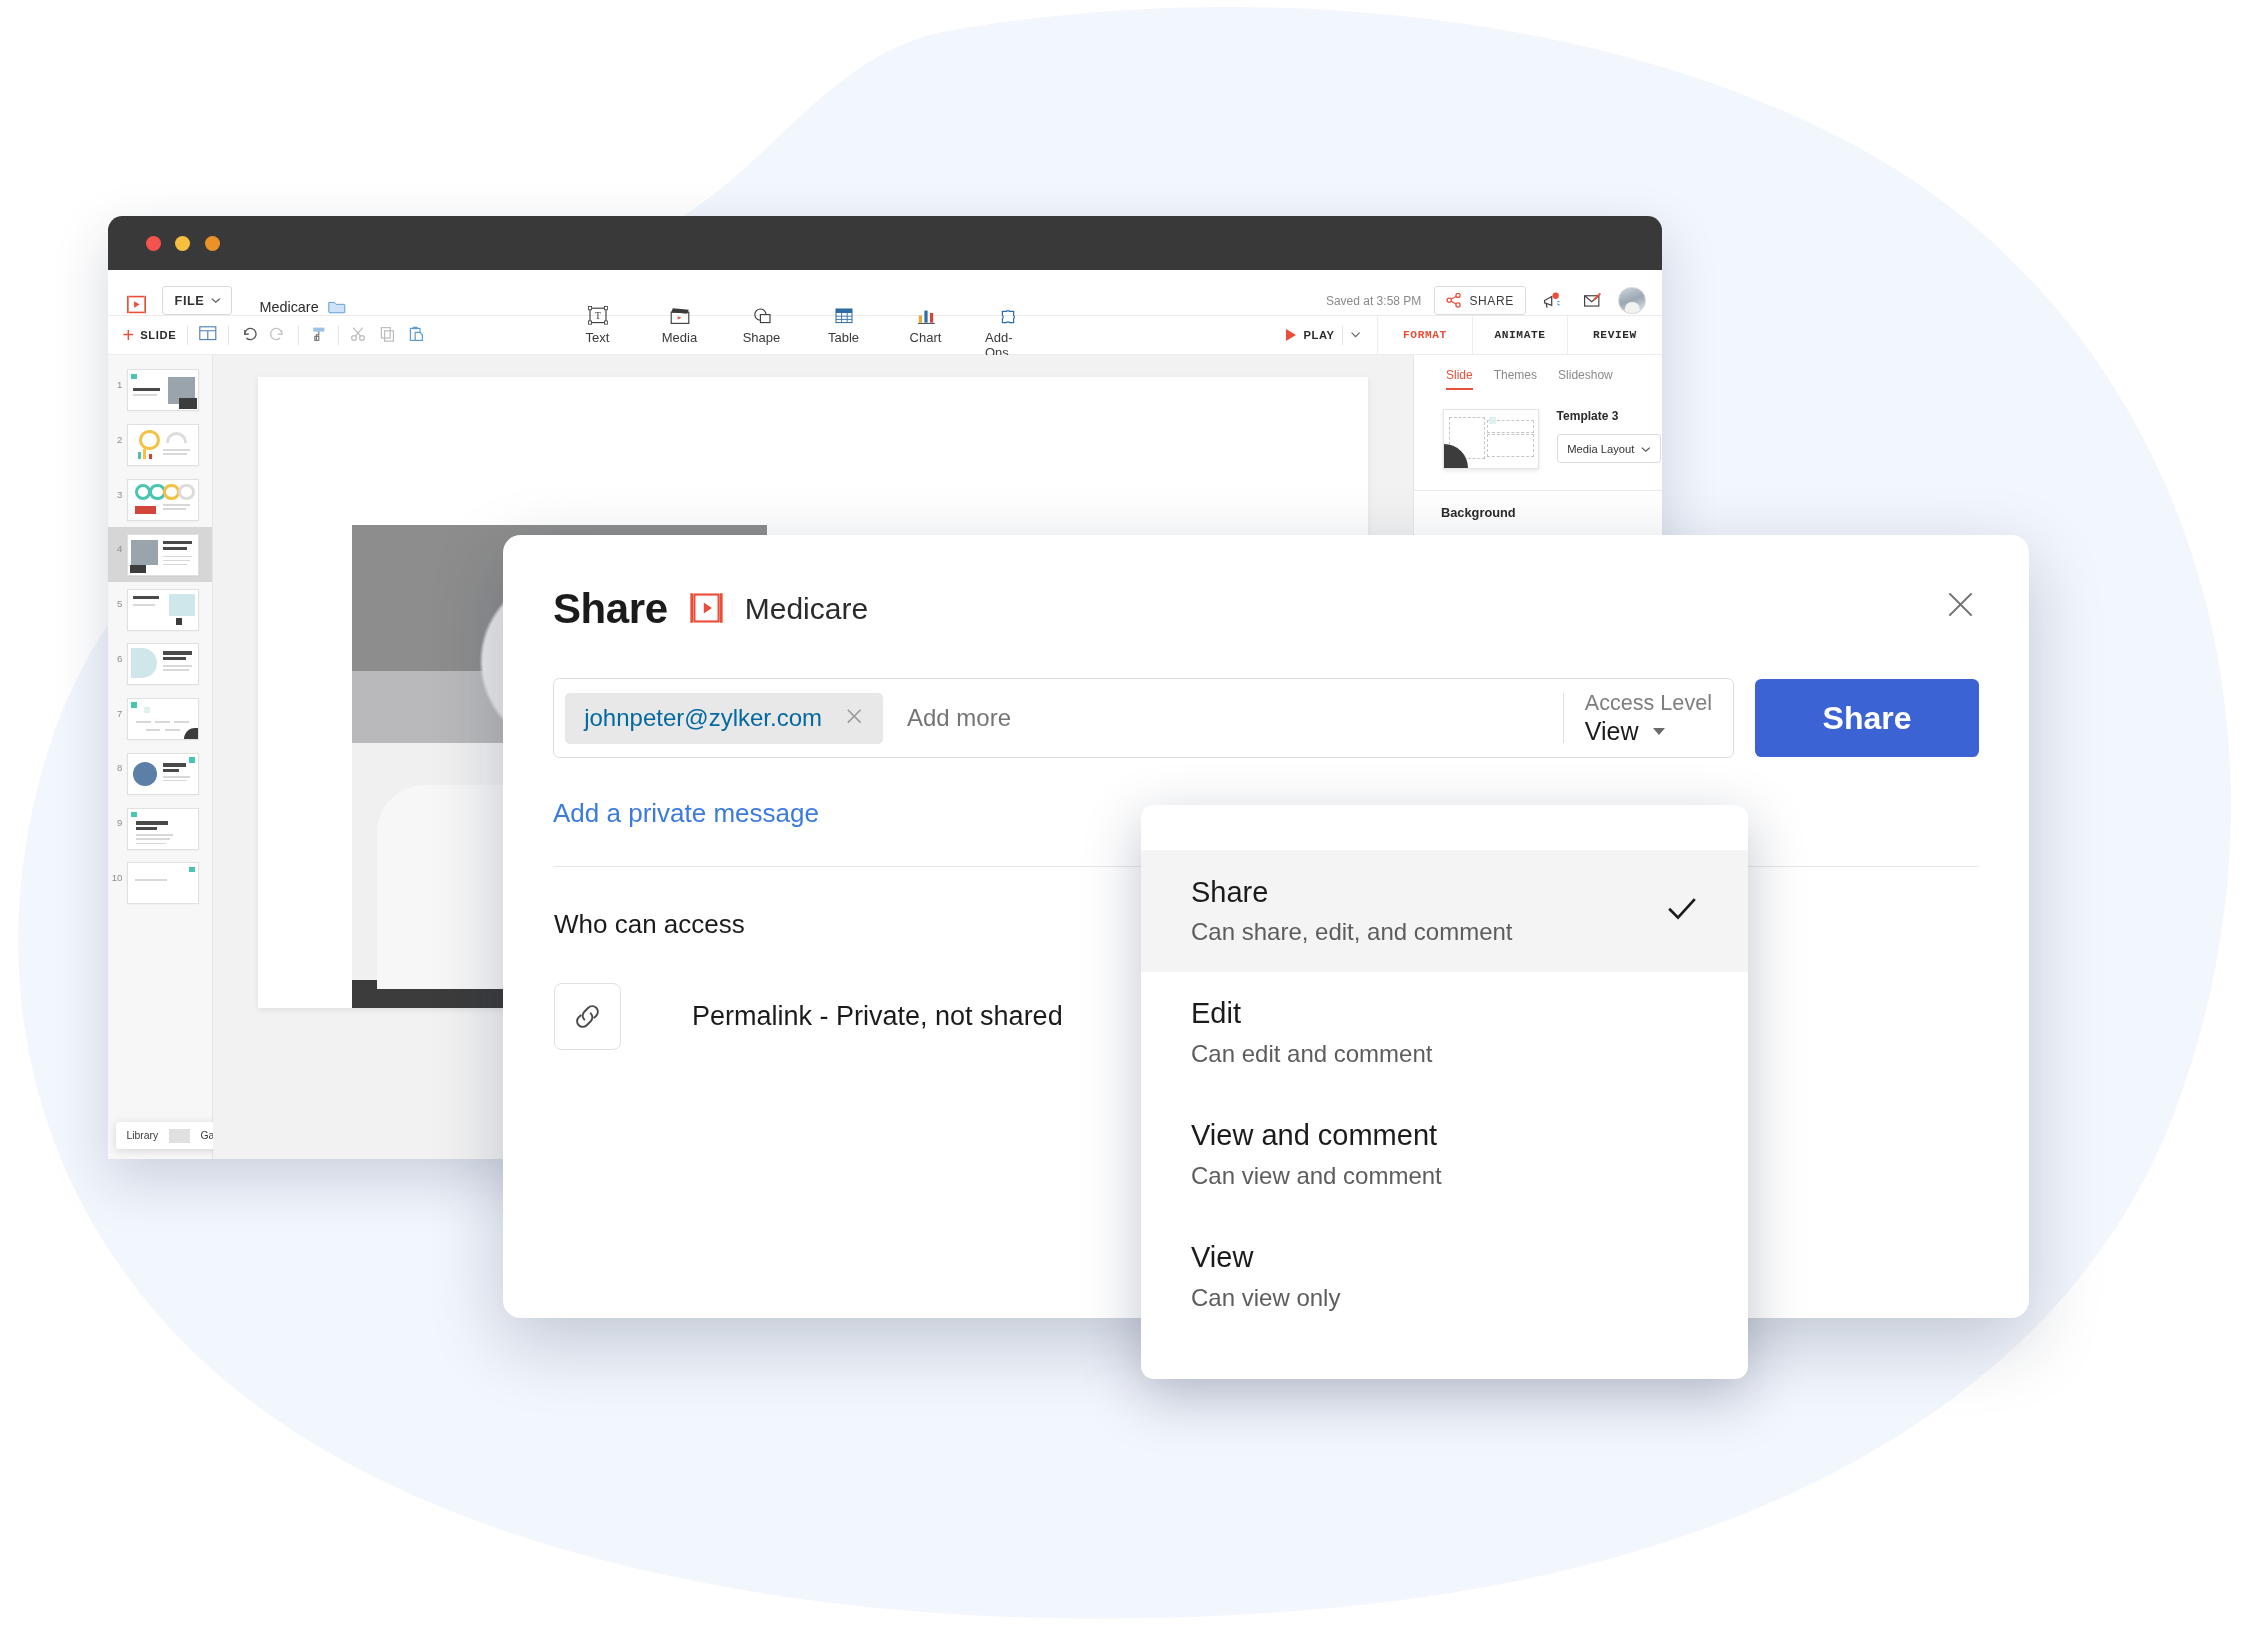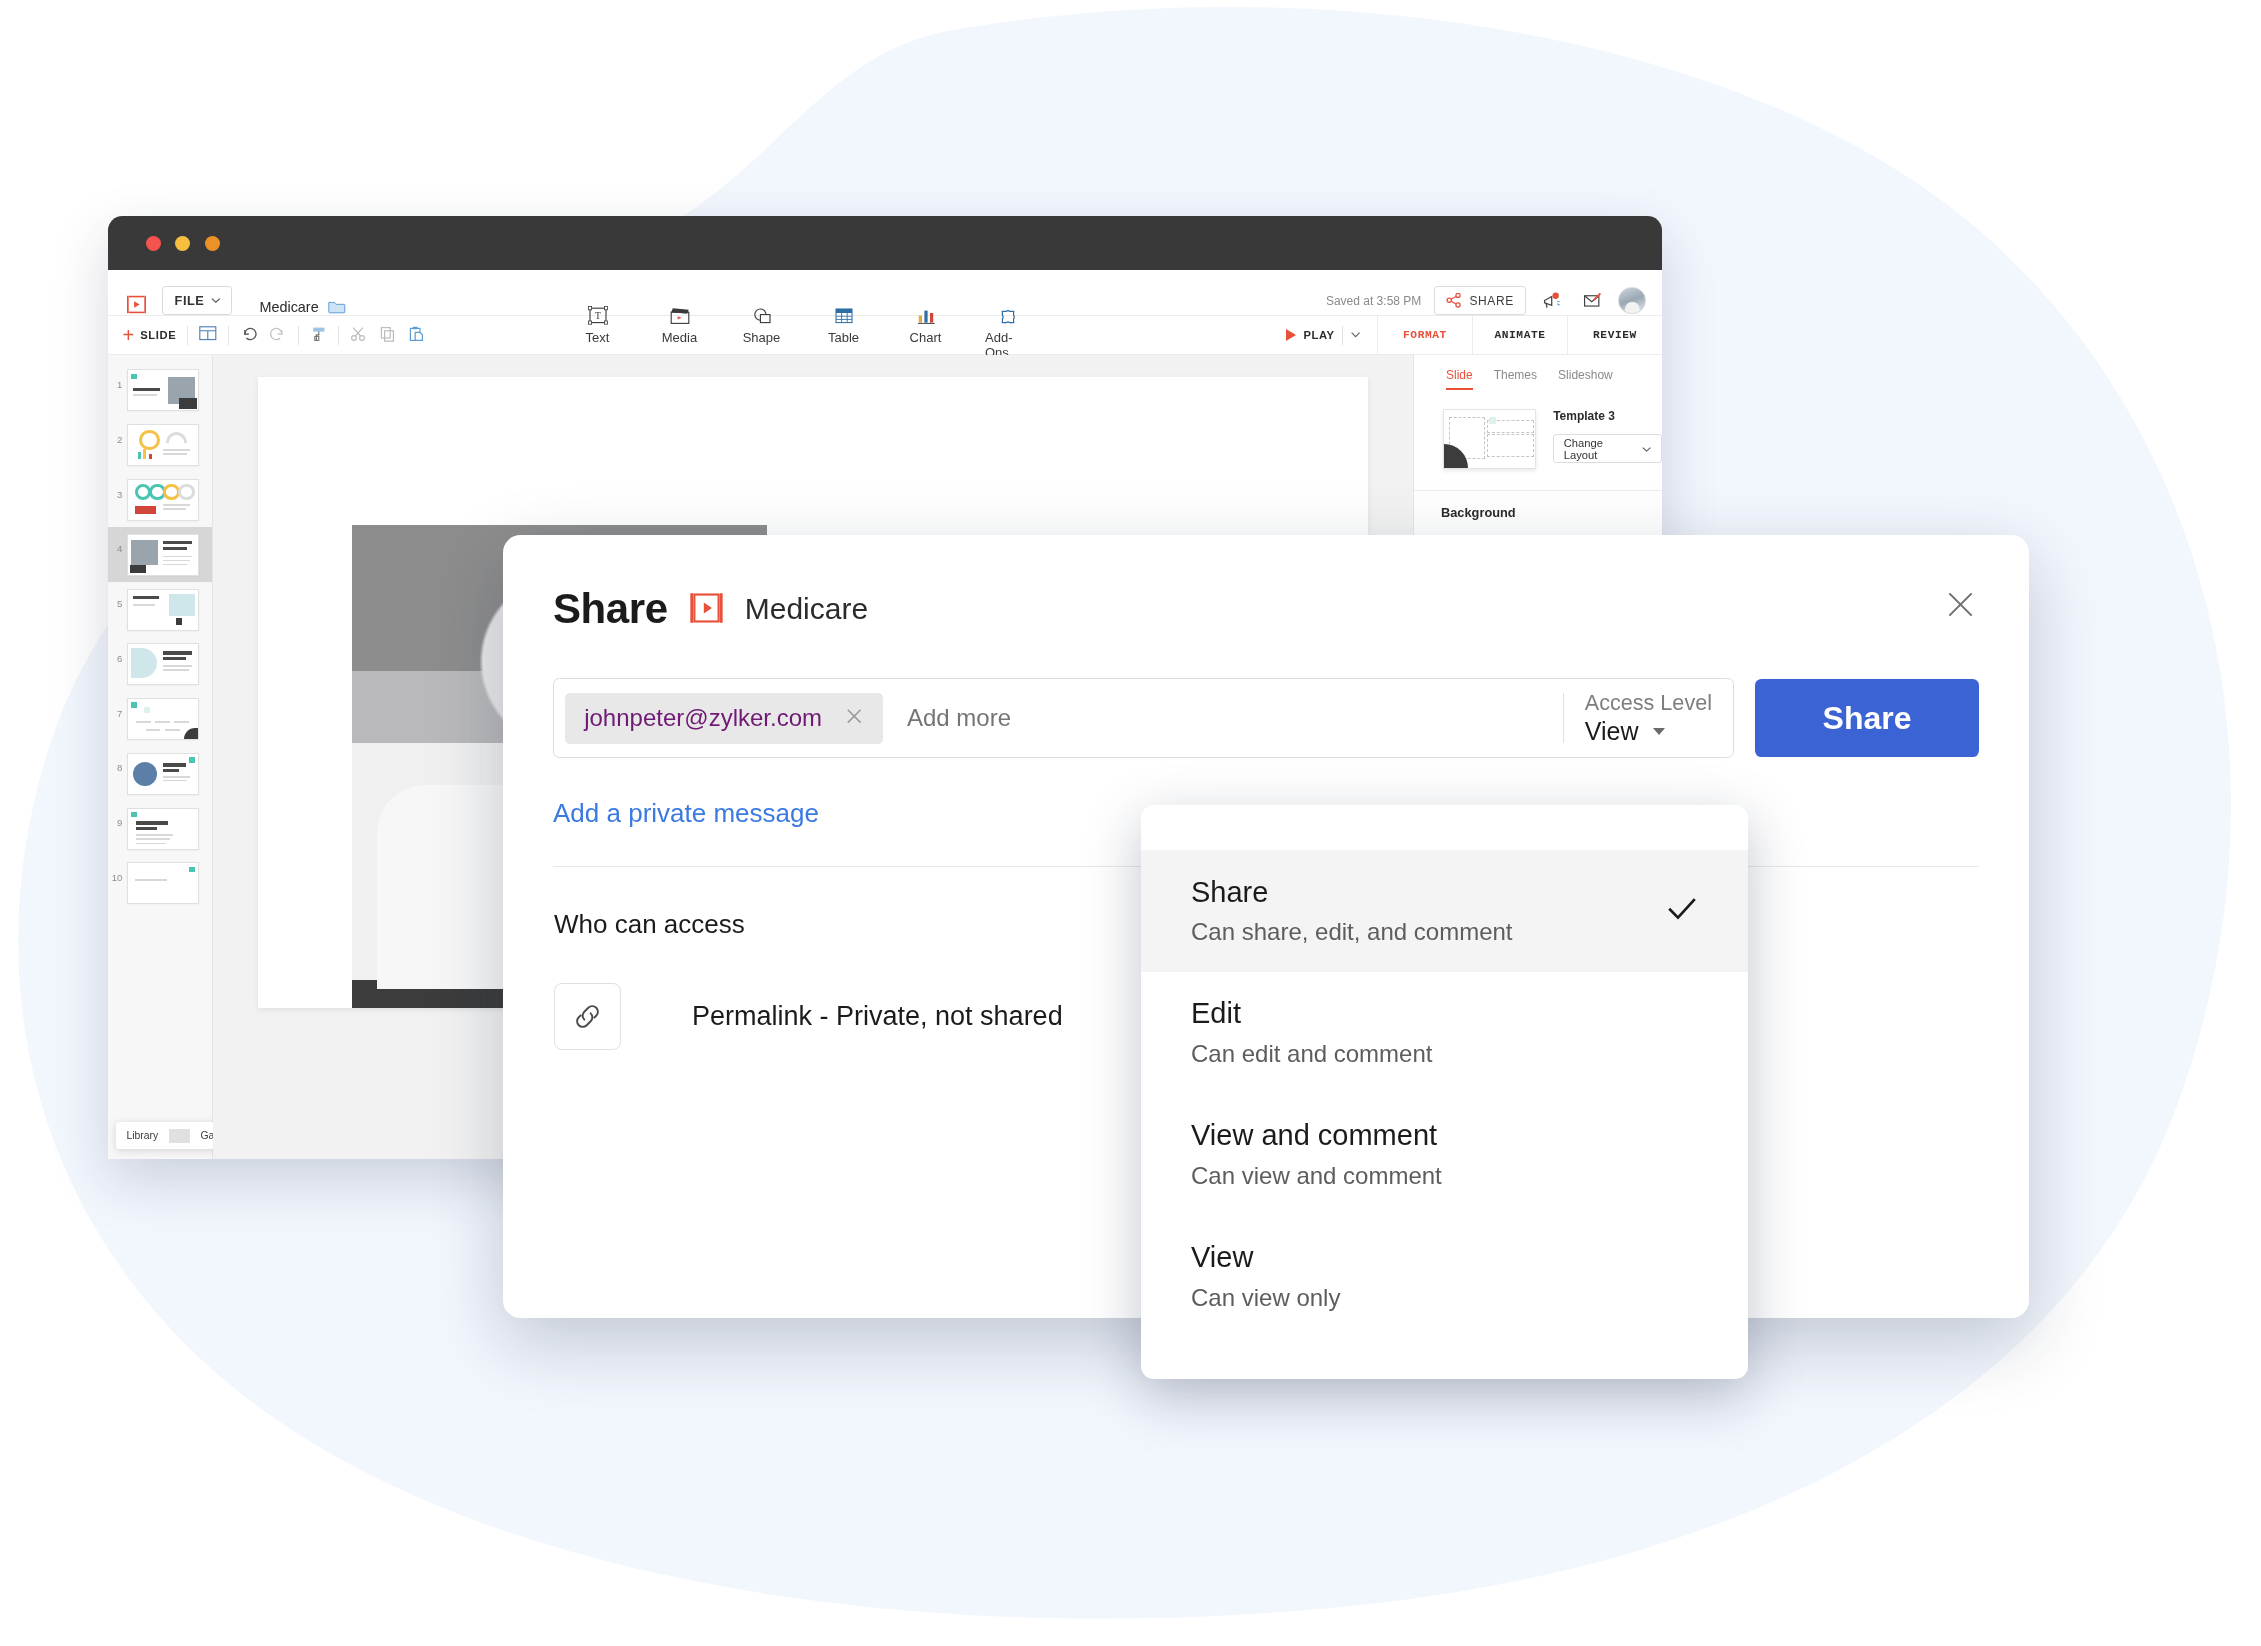--- a/index.html
+++ b/index.html
@@ -288,21 +288,21 @@
     border: 0.8px solid #dcdcdc;
     border-radius: 6.4px;
     display:flex; align-items:center;
     padding: 0 0 0 11.2px;
     position: relative;
   }
   .chip {
     background:#e8e8e8; border-radius:4.8px;
     height: 51px; display:flex; align-items:center; gap: 21px;
     padding: 0 17.6px 0 19px;
-    font-size: 24px; color:#701a75;
+    font-size: 24px; color:#0369a1;
   }
   .chip-x { color:#9a9a9a; font-size: 24px; line-height:1; }
   .add-more {
     font-size: 24px; color:#8d8d8d; padding-left: 24px;
     border: none; outline: none; background: transparent;
     font-family: "Liberation Sans", sans-serif;
     flex: 1; min-width: 32px;
   }
   .access-level {
     border-left: 0.8px solid #e0e0e0;
@@ -713,21 +713,21 @@
         <div class="layout-thumb">
           <span class="lt-box" style="left:4.8px;top:6.4px;width:34px;height:40px"></span>
           <span class="lt-box" style="left:43px;top:9.6px;width:45px;height:11.2px"></span>
           <span class="lt-box" style="left:43px;top:24px;width:45px;height:21px"></span>
           <span class="lt-sq" style="left:45px;top:6.4px"></span>
           <span class="lt-corner"></span>
         </div>
         <div>
           <div class="tpl-name">Template 3</div>
           <div class="change-layout">
-            <span>Change Layout</span>
+            <span>Media Layout</span>
             <svg width="9.6" height="6.4" viewBox="0 0 12 8">
                 <path d="M1 2 L6 6.5 L11 2" fill="none" stroke="#555" stroke-width="1.4"></path>
               </svg>
           </div>
         </div>
       </div>
       <div class="rp-div"></div>
       <div class="bg-label">Background</div>
     </div>
   </div>

